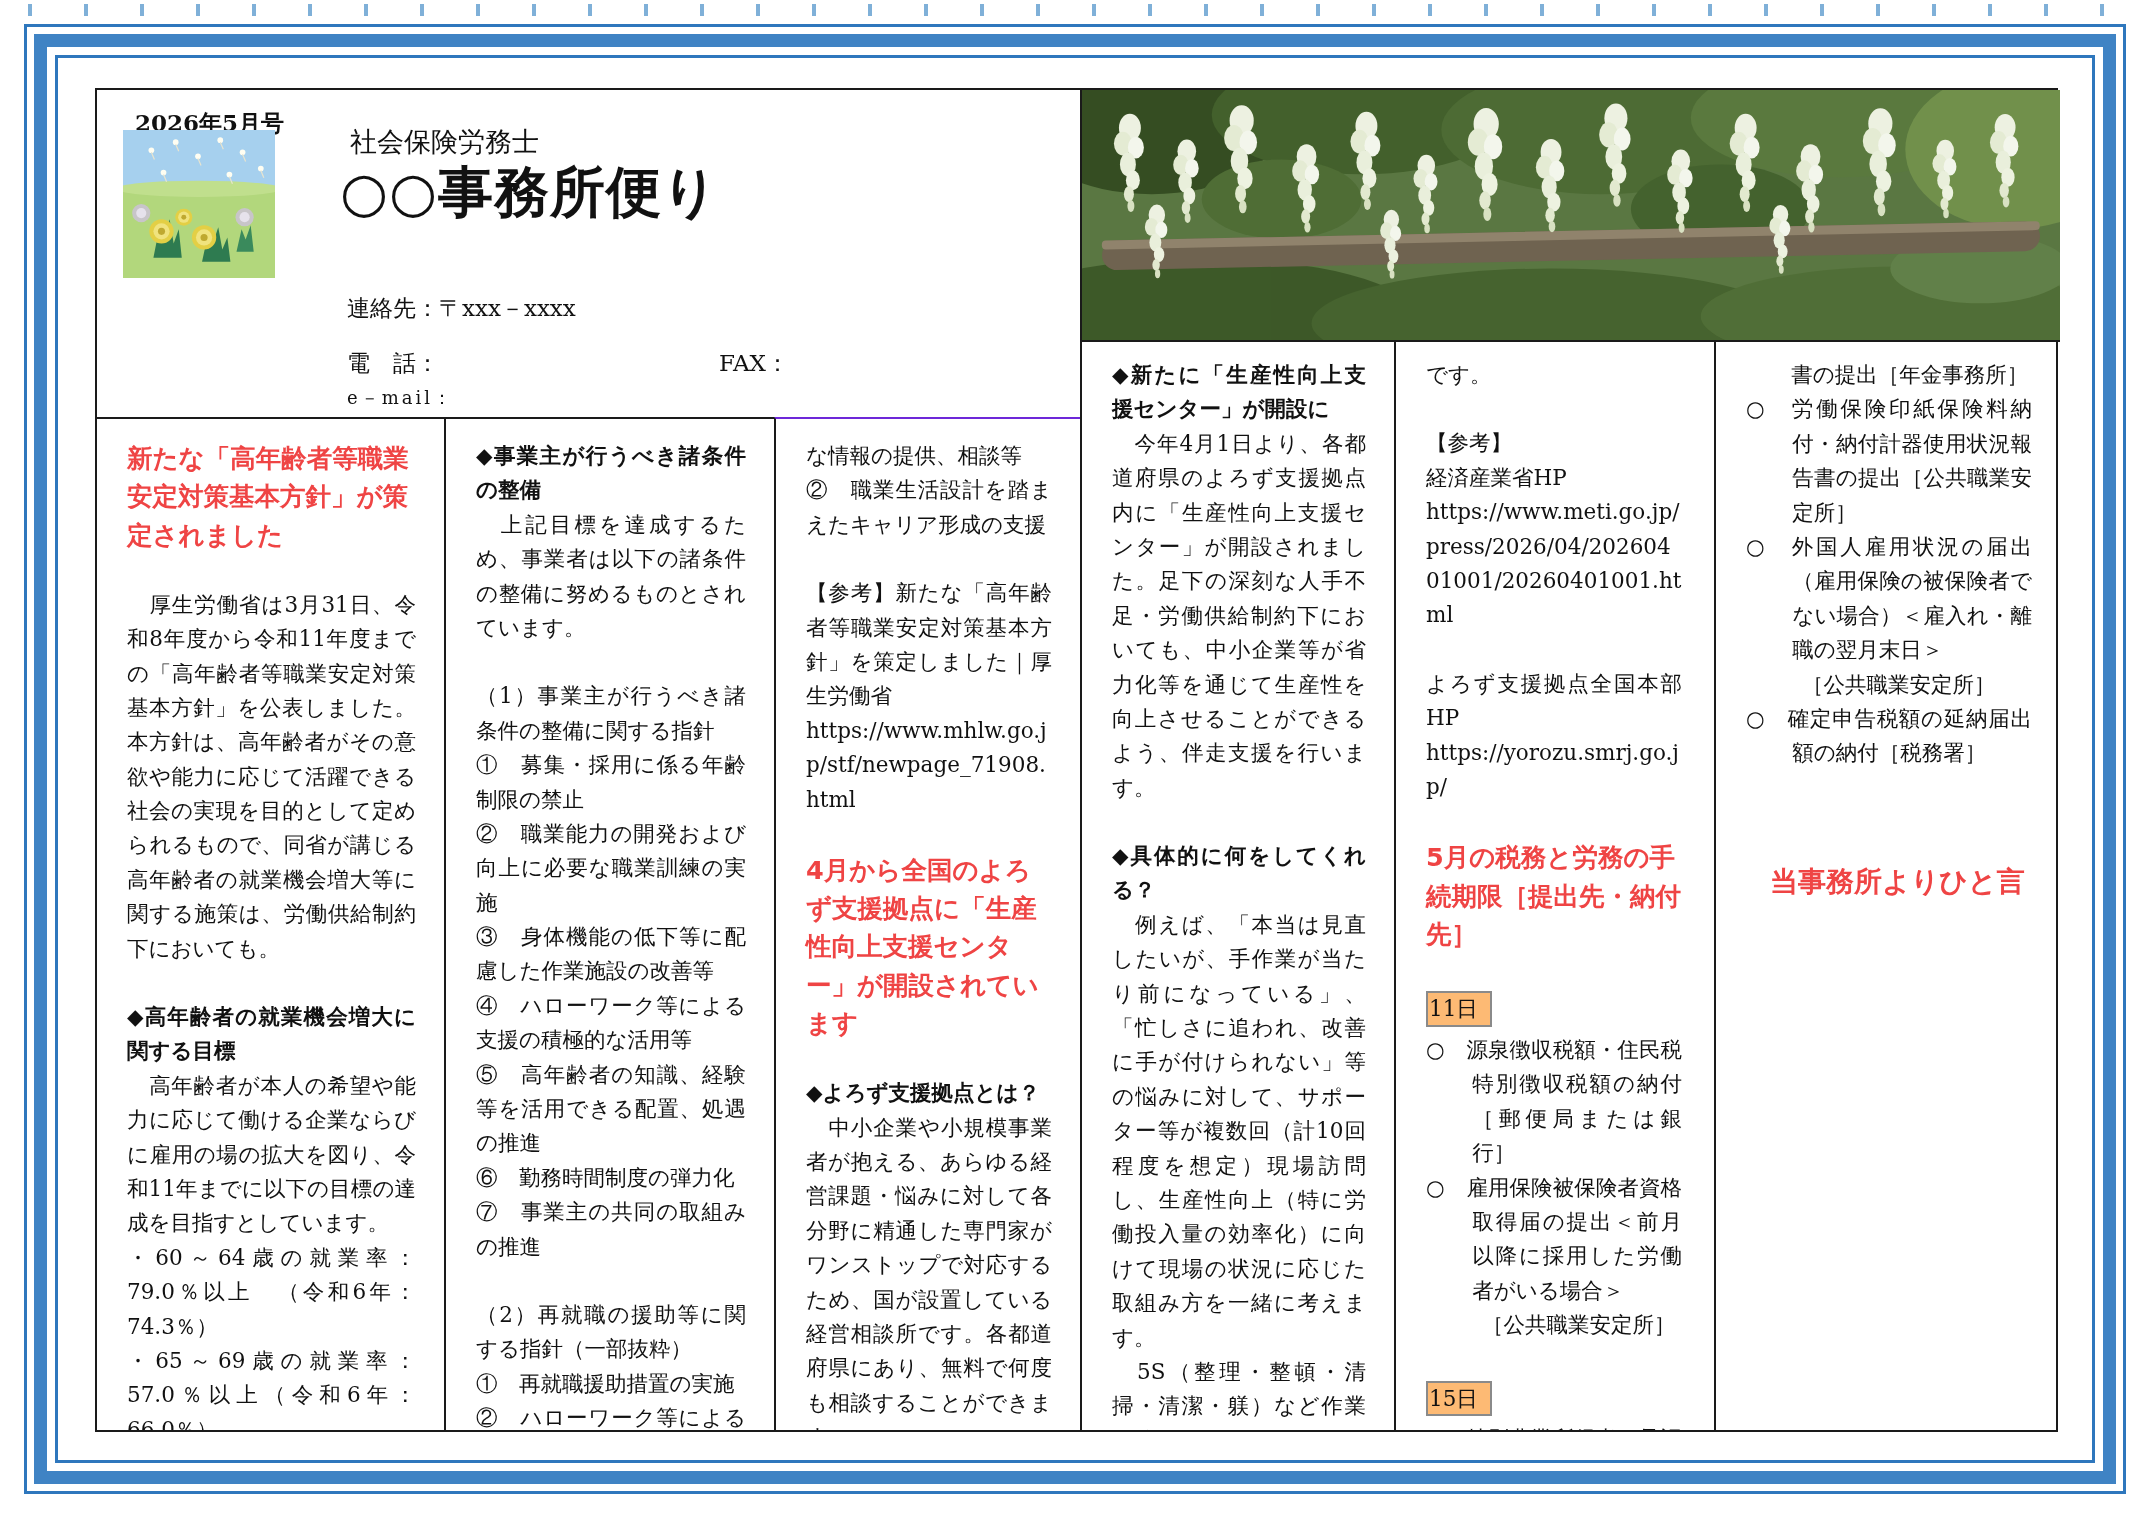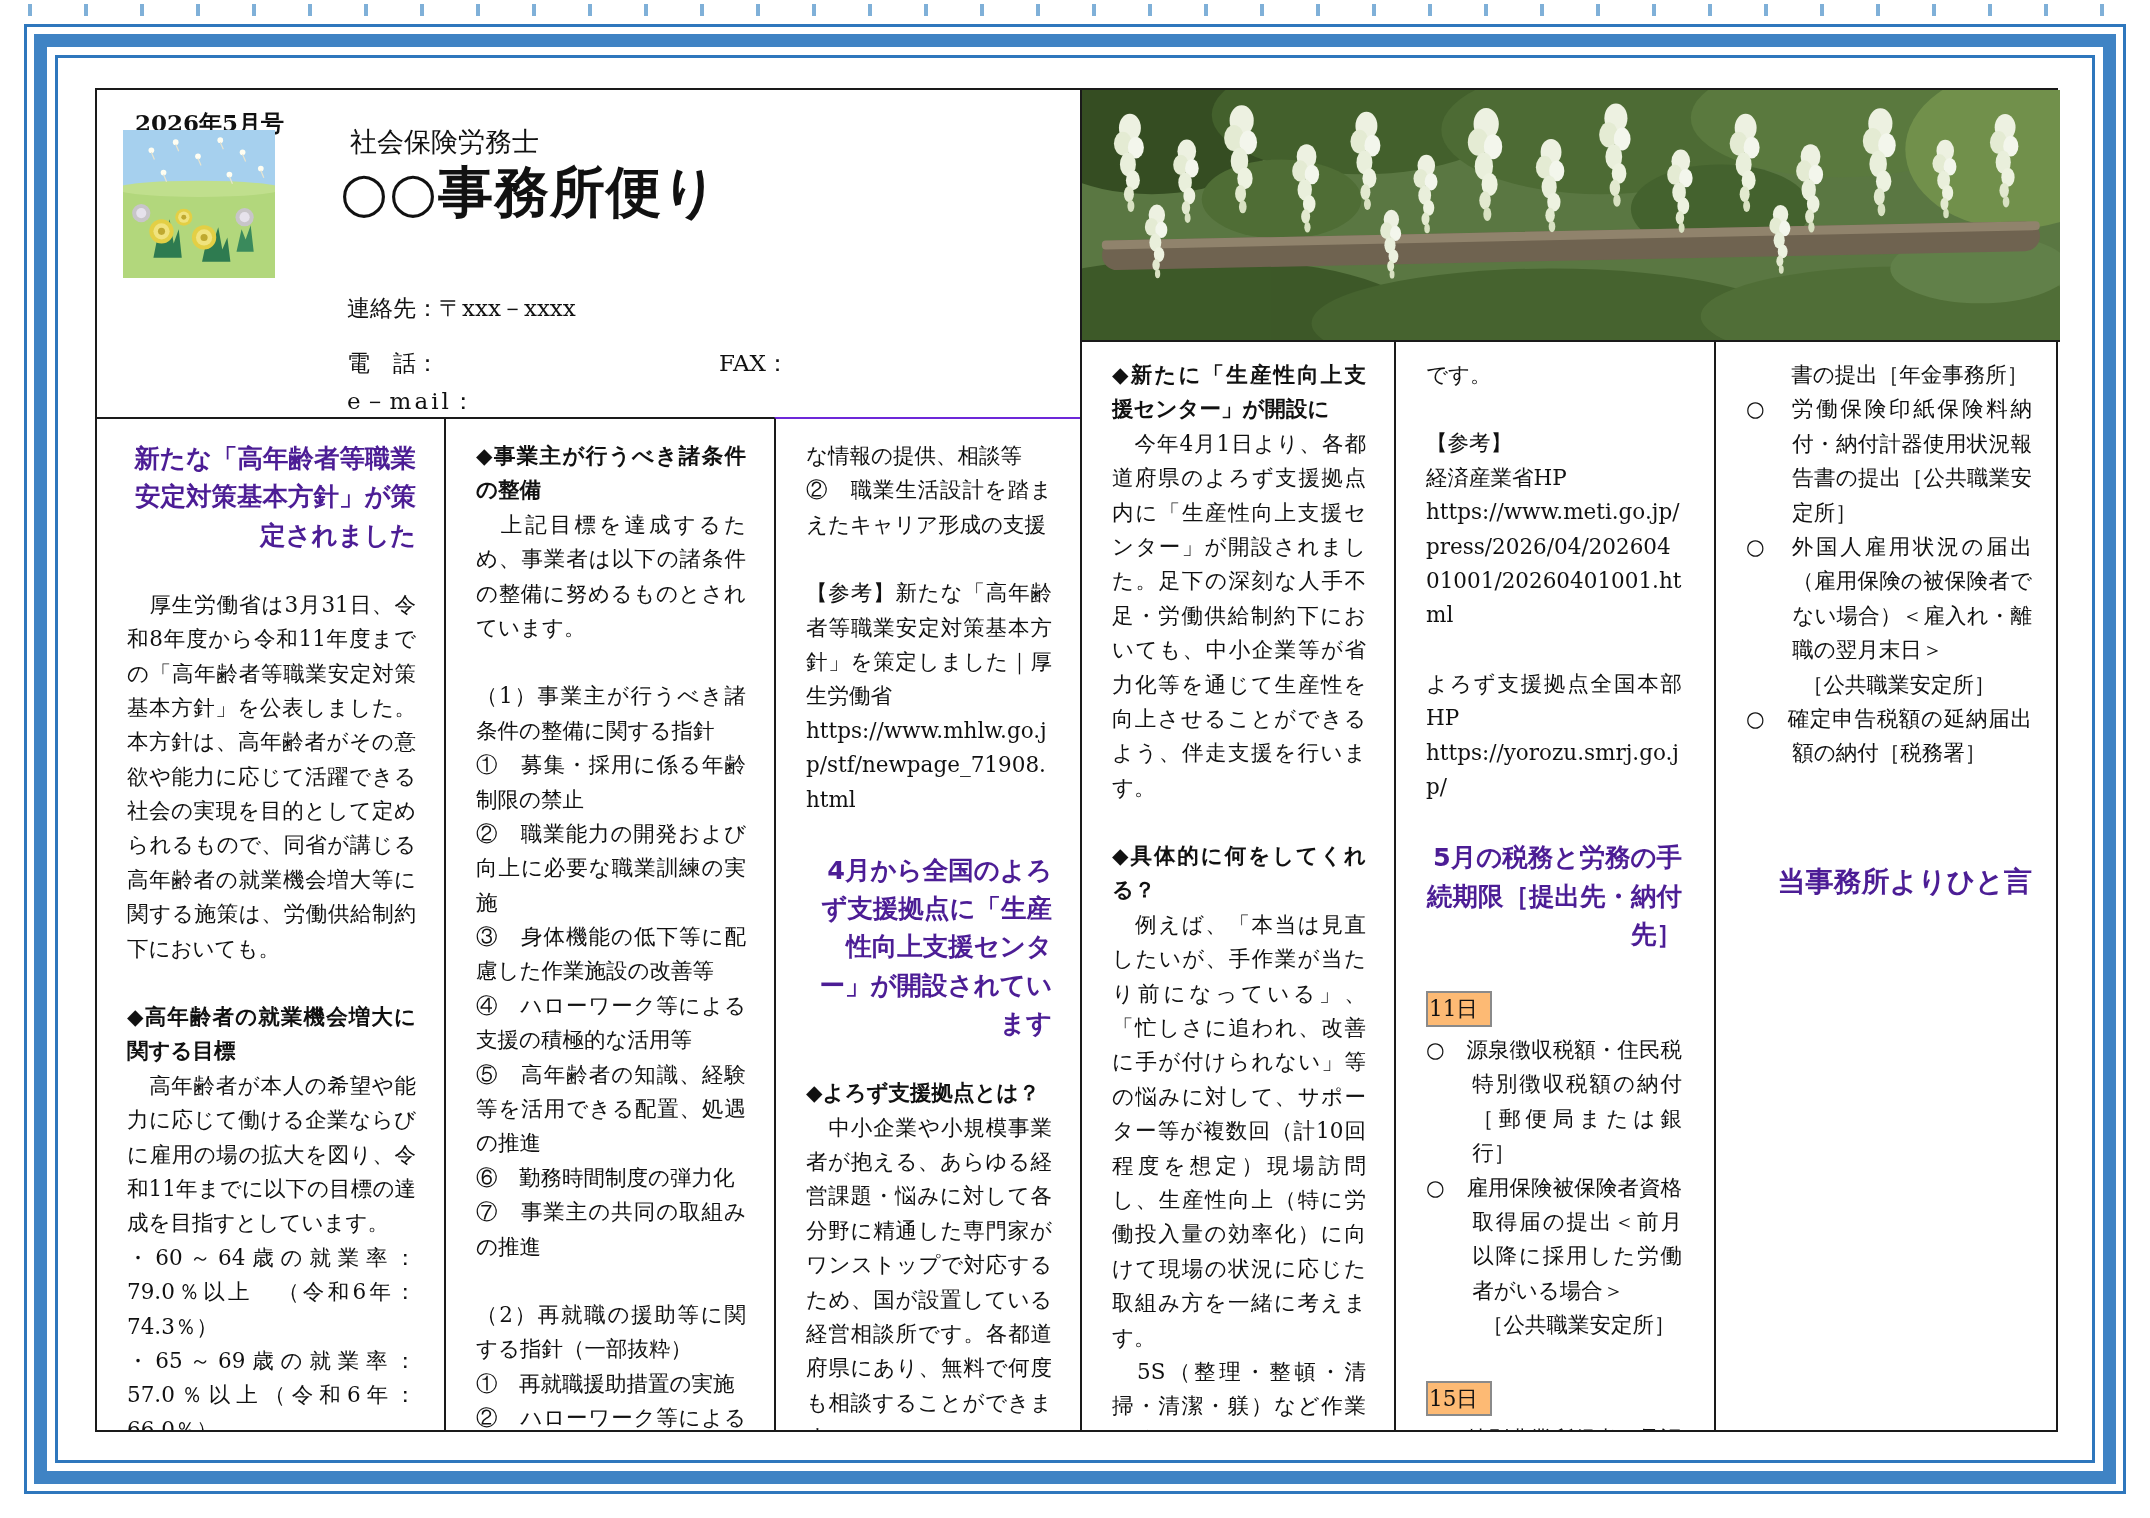--- a/index.html
+++ b/index.html
@@ -27,21 +27,21 @@
   }
 
   .header-zone { position: absolute; left: 0; top: 0; width: 983px; height: 327px; }
   .issue-date { position: absolute; left: 38px; top: 18px; font-size: 23px; font-weight: bold; }
   .dandelion { position: absolute; left: 26px; top: 40px; width: 152px; height: 148px; }
   .profession { position: absolute; left: 253px; top: 34px; font-size: 27px; }
   .nl-title { position: absolute; left: 243px; top: 66px; font-size: 55px; font-weight: bold; letter-spacing: 1px; }
   .contact  { position: absolute; left: 250px; top: 203px; font-size: 23px; }
   .phone-row{ position: absolute; left: 250px; top: 258px; font-size: 23px; width: 660px; }
   .phone-row .fax { position: absolute; left: 372px; top: 0; }
-  .email    { position: absolute; left: 250px; top: 296px; font-size: 23px; letter-spacing: 3px; }
+  .email    { position: absolute; left: 250px; top: 296px; font-size: 18px; letter-spacing: 3px; }
 
   .photo-zone {
     position: absolute; left: 983px; top: 0; width: 980px; height: 252px;
     border-left: 2px solid #1a1a1a; border-bottom: 2px solid #1a1a1a;
   }
   .photo-zone svg { width: 100%; height: 100%; display: block; }
 
   .col { position: absolute; bottom: 0; padding: 20px 28px 14px 30px; overflow: hidden; }
   .col1 { left: 0;      top: 327px; width: 347px; border-top: 2px solid #1a1a1a; }
   .col2 { left: 347px;  top: 327px; width: 330px; border-top: 2px solid #1a1a1a; border-left: 2px solid #1a1a1a; }
@@ -49,22 +49,22 @@
   .col4 { left: 983px;  top: 252px; width: 314px; border-left: 2px solid #1a1a1a; padding-top: 16px; }
   .col5 { left: 1297px; top: 252px; width: 316px; border-left: 2px solid #1a1a1a; padding-top: 16px; }
   .col6 { left: 1617px; top: 252px; width: 346px; border-left: 2px solid #1a1a1a; padding-top: 16px; }
 
   .p, .li, .dest, .cont, .url, .ref {
     font-size: 21.5px; line-height: 1.6; text-align: justify;
   }
   .sh { font-size: 21.5px; line-height: 1.6; font-weight: bold; text-align: justify; }
   .bh {
     font-family: "DejaVu Sans", "Liberation Sans", sans-serif;
-    font-weight: bold; color: #4c1d95; font-size: 25.5px; line-height: 1.5;
-    text-align: right;
+    font-weight: bold; color: #ef4444; font-size: 25.5px; line-height: 1.5;
+    text-align: left;
   }
   .url { word-break: break-all; text-align: left; }
   .li   { padding-left: 2.15em; text-indent: -2.15em; }
   .dest { padding-left: 2.6em; text-align: left; }
   .cont { padding-left: 2.1em; text-align: left; }
   .mt2 { margin-top: 34px; }
   .daybox {
     display: inline-block; border: 2px solid #8a8a8a; background: #fdba74;
     font-size: 21.5px; line-height: 1.3; padding: 2px 12px 2px 1px; margin: 4px 0 6px 0;
   }

